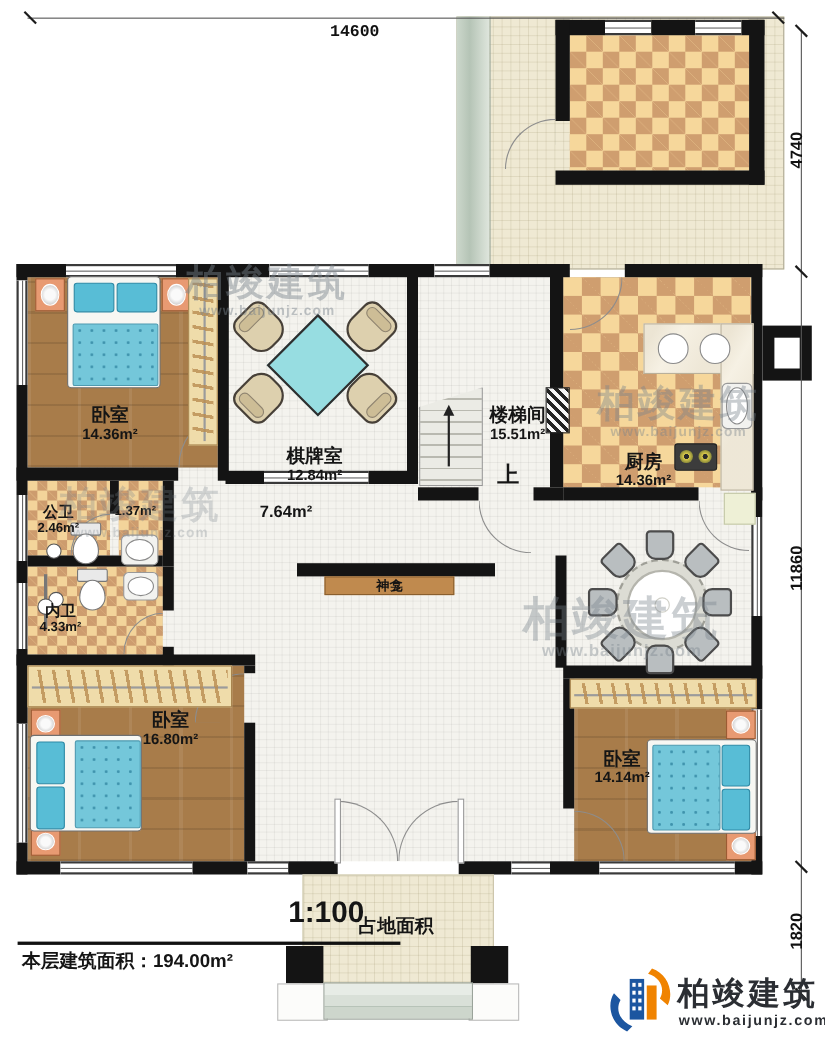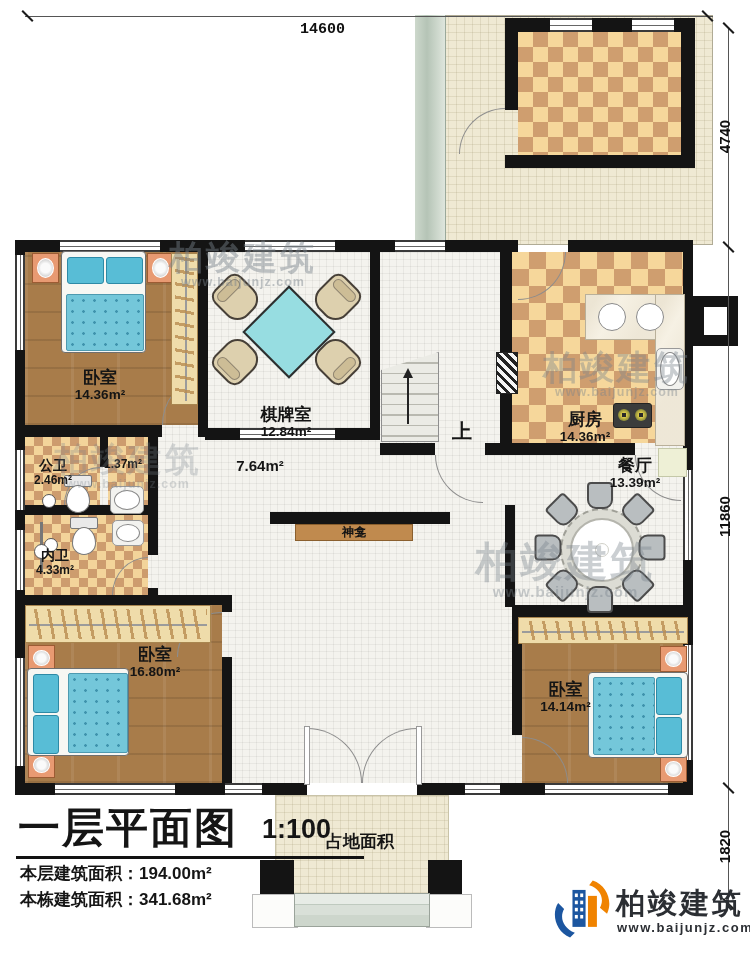--- a/index.html
+++ b/index.html
@@ -238,20 +238,24 @@
   <div class="cchair" style="left:217px;top:340px;transform:rotate(-135deg);"></div>
   <div class="cchair" style="left:318px;top:340px;transform:rotate(135deg);"></div>
   <div class="ctable" style="left:256px;top:299px;width:62px;height:62px;"></div>
   <div class="rlabel" style="left:230px;top:405px;width:112px;">
     <span class="n">棋牌室</span>
     <span class="a">12.84m²</span>
   </div>
 
   <div class="stairs" style="left:381px;top:352px;width:56px;height:88px;"></div>
   <div class="sarrow" style="left:407px;top:372px;height:52px;"></div>
+  <div class="rlabel" style="left:423px;top:368px;width:95px;">
+    <span class="n">楼梯间</span>
+    <span class="a">15.51m²</span>
+  </div>
   <div class="abs" style="left:452px;top:418px;font-size:20px;font-weight:bold;">上</div>
 
   <div class="counter" style="left:585px;top:294px;width:98px;height:44px;"></div>
   <div class="counter" style="left:655px;top:294px;width:28px;height:150px;"></div>
   <div class="burner" style="left:598px;top:303px;width:26px;height:26px;"></div>
   <div class="burner" style="left:636px;top:303px;width:26px;height:26px;"></div>
   <div class="sink" style="left:656px;top:348px;width:26px;height:40px;"></div>
   <div class="stove" style="left:613px;top:403px;width:37px;height:23px;"></div>
   <div class="rlabel" style="left:535px;top:410px;width:100px;">
     <span class="n">厨房</span>
@@ -288,24 +292,20 @@
   <div class="dtable" style="left:570px;top:518px;width:60px;height:60px;"></div>
   <div class="dchair" style="left:587px;top:482px;transform:rotate(0deg);"></div>
   <div class="dchair" style="left:624px;top:497px;transform:rotate(45deg);"></div>
   <div class="dchair" style="left:639px;top:534px;transform:rotate(90deg);"></div>
   <div class="dchair" style="left:624px;top:571px;transform:rotate(135deg);"></div>
   <div class="dchair" style="left:587px;top:586px;transform:rotate(180deg);"></div>
   <div class="dchair" style="left:550px;top:571px;transform:rotate(225deg);"></div>
   <div class="dchair" style="left:535px;top:534px;transform:rotate(270deg);"></div>
   <div class="dchair" style="left:550px;top:497px;transform:rotate(315deg);"></div>
   <div class="abs" style="left:658px;top:448px;width:27px;height:27px;background:#eef0d6;border:1px solid #c4c8a8;"></div>
-  <div class="rlabel" style="left:580px;top:456px;width:110px;">
-    <span class="n">餐厅</span>
-    <span class="a">13.39m²</span>
-  </div>
 
   <div class="wrobe wrobe-h" style="left:25px;top:605px;width:186px;height:38px;"></div>
   <div class="nstand" style="left:28px;top:645px;width:27px;height:26px;"></div>
   <div class="nstand" style="left:28px;top:752px;width:27px;height:26px;"></div>
   <div class="bed" style="left:27px;top:668px;width:102px;height:88px;">
     <div class="pil" style="left:5px;top:5px;width:24px;height:37px;"></div>
     <div class="pil" style="left:5px;top:46px;width:24px;height:37px;"></div>
     <div class="mat" style="left:40px;top:4px;width:58px;height:78px;"></div>
   </div>
   <div class="rlabel" style="left:100px;top:645px;width:110px;">
@@ -366,28 +366,24 @@
   </div>
   <div class="wm" style="left:18px;top:442px;width:220px;opacity:.28;">
     <span class="t">柏竣建筑</span>
     <span class="u">www.baijunjz.com</span>
   </div>
   <div class="wm" style="left:398px;top:540px;width:335px;opacity:.38;">
     <span class="t" style="font-size:42px;">柏竣建筑</span>
     <span class="u" style="font-size:15px;">www.baijunjz.com</span>
   </div>
 
-  <div class="tb-title">一层平面图</div>
   <div class="tb-scale">1:100</div>
   <div class="tb-rule"></div>
   <div class="tb-row" style="top:862px;">
     <span>本层建筑面积：</span><span>194.00m²</span>
-  </div>
-  <div class="tb-row" style="top:888px;">
-    <span>本栋建筑面积：</span><span>341.68m²</span>
   </div>
 
   <div class="abs" style="left:552px;top:878px;width:60px;height:62px;">
     <svg width="60" height="62" viewBox="0 0 100 104">
       <path d="M30 100 C6 90 -2 60 10 42 L20 52 C12 66 18 84 38 92 Z" fill="#1c56a0"></path>
       <path d="M68 4 C92 12 102 40 92 60 L80 50 C88 36 82 18 62 12 Z" fill="#f08300"></path>
       <rect x="34" y="20" width="22" height="62" fill="#1c56a0"></rect>
       <rect x="60" y="30" width="15" height="52" fill="#f08300"></rect>
       <rect x="38" y="26" width="5" height="6" fill="#fff"></rect>
         <rect x="47" y="26" width="5" height="6" fill="#fff"></rect>

